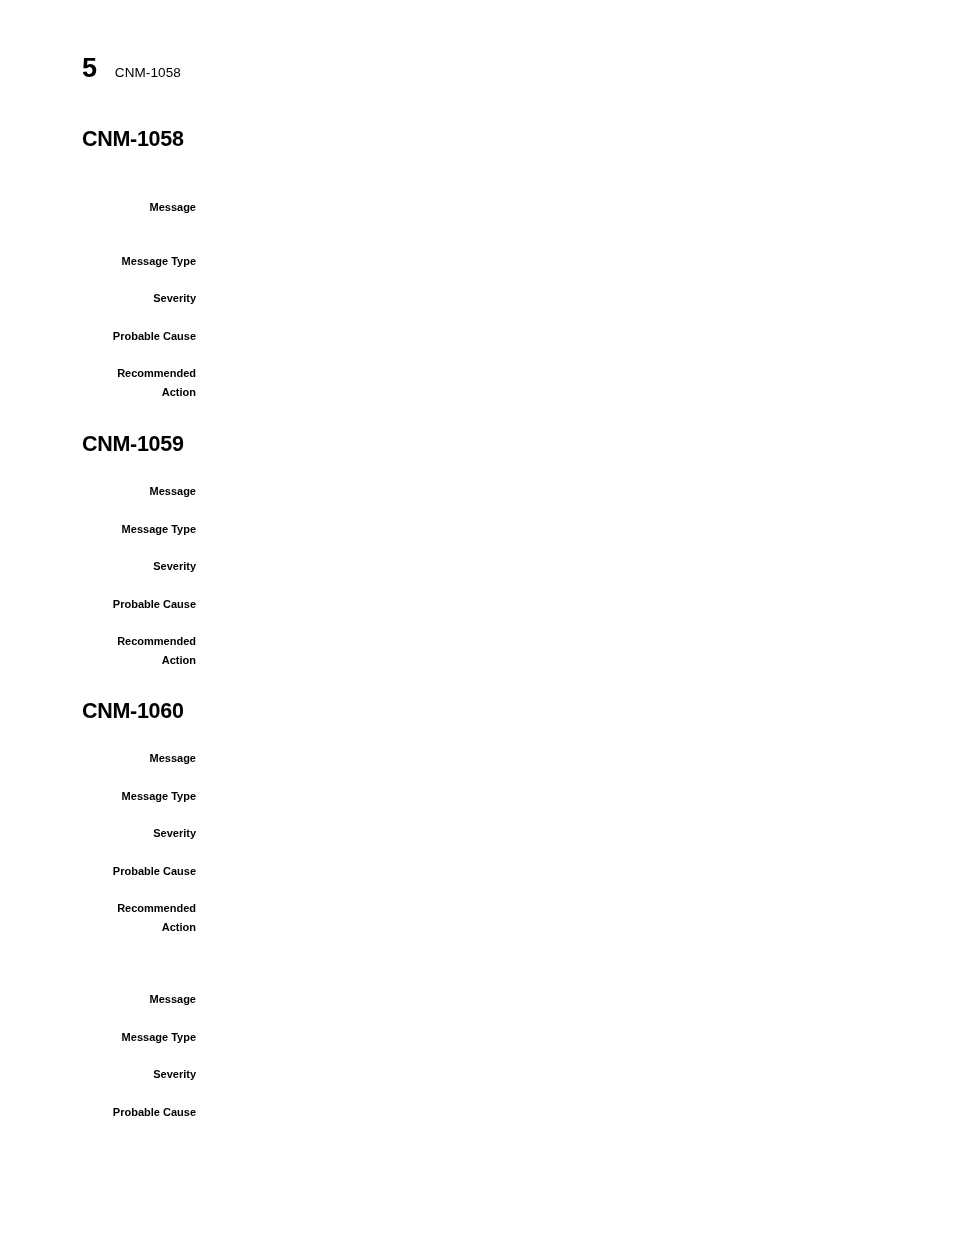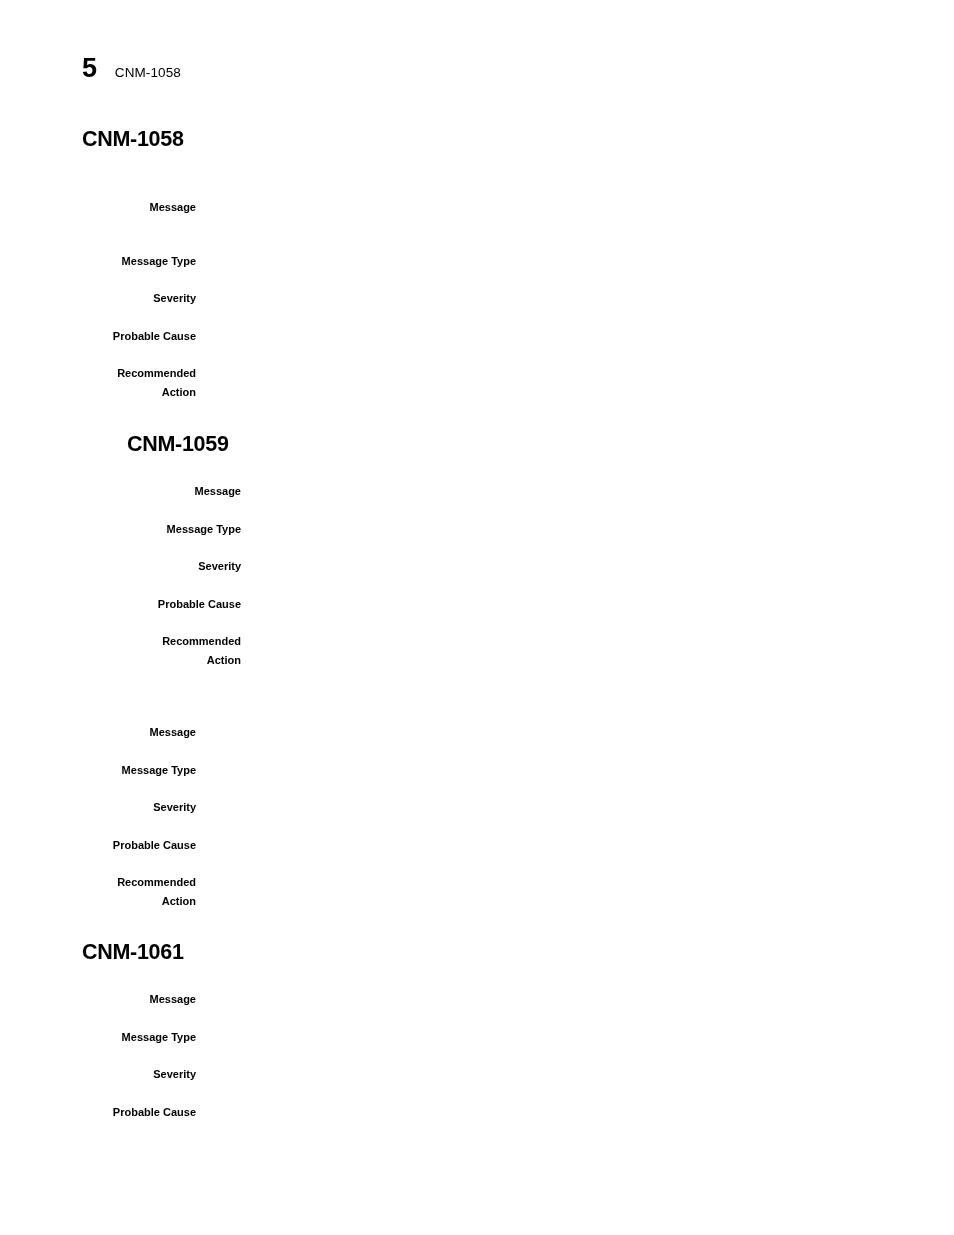--- a/index.html
+++ b/index.html
@@ -99,21 +99,21 @@
   .sec-first .field-row.r2 td { padding-top: 19px; }
   .sec-first .field-row.r3 td { padding-top: 19px; }
   .sec-first .field-row.r4 td { padding-top: 19px; }
 
   .sec-rest .field-row.r0 td { padding-top: 25px; }
   .sec-rest .field-row.r1 td { padding-top: 19px; }
   .sec-rest .field-row.r2 td { padding-top: 19px; }
   .sec-rest .field-row.r3 td { padding-top: 19px; }
   .sec-rest .field-row.r4 td { padding-top: 19px; }
 
-  .section.gap-before { margin-top: 30px; margin-left: 45px; }
+  .section.gap-before { margin-top: 30px; }
   .section.gap-before-tight { margin-top: 29px; }
 </style>
 </head>
 <body>
 
 <div class="page">
 
   <div class="page-header">
     <span class="chapter-number">5</span>
     <span class="running-head">CNM-1058</span>
@@ -170,20 +170,21 @@
             </tr>
             <tr class="field-row r4">
               <td class="field-label">Recommended
 Action</td>
               <td class="field-value"></td>
             </tr>
           </tbody>
         </table>
       </div>
       <div class="section sec-rest gap-before-tight">
+        <h2 class="section-heading">CNM-1060</h2>
         <table class="field-table">
           <tbody>
             <tr class="field-row r0">
               <td class="field-label">Message</td>
               <td class="field-value"></td>
             </tr>
             <tr class="field-row r1">
               <td class="field-label">Message Type</td>
               <td class="field-value"></td>
             </tr>
@@ -197,21 +198,20 @@
             </tr>
             <tr class="field-row r4">
               <td class="field-label">Recommended
 Action</td>
               <td class="field-value"></td>
             </tr>
           </tbody>
         </table>
       </div>
       <div class="section sec-rest gap-before-tight">
-        <h2 class="section-heading">CNM-1061</h2>
         <table class="field-table">
           <tbody>
             <tr class="field-row r0">
               <td class="field-label">Message</td>
               <td class="field-value"></td>
             </tr>
             <tr class="field-row r1">
               <td class="field-label">Message Type</td>
               <td class="field-value"></td>
             </tr>

